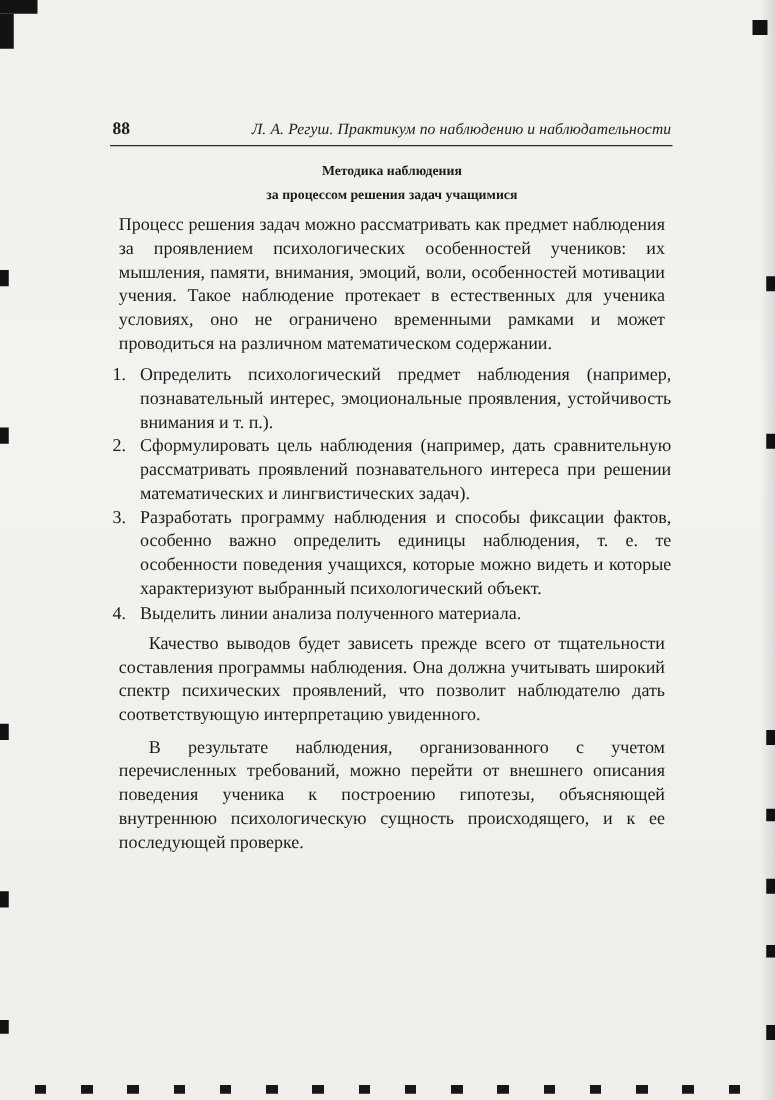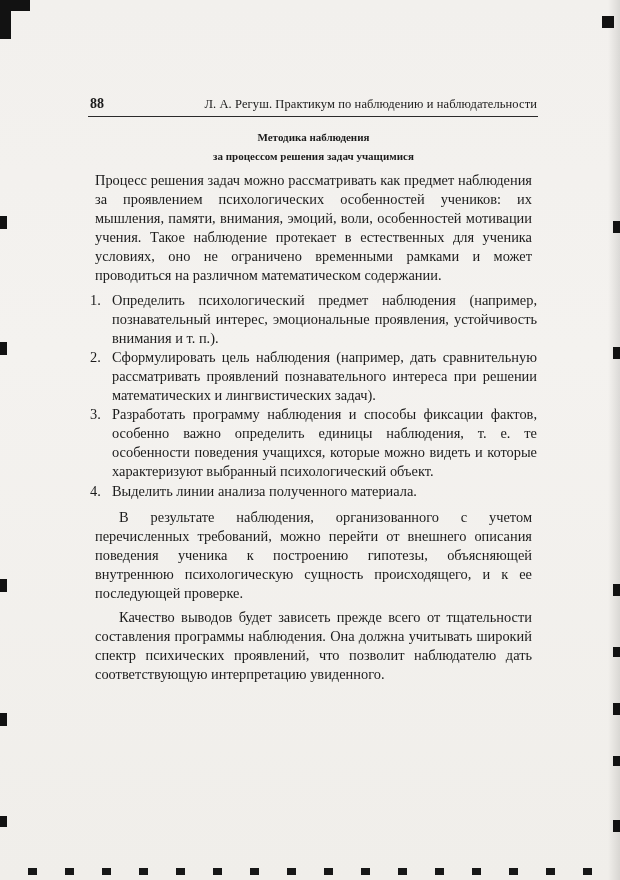--- a/index.html
+++ b/index.html
@@ -20,21 +20,21 @@
     background: linear-gradient(90deg, rgba(0,0,0,0) 0%, rgba(0,0,0,0.10) 100%);
     pointer-events: none;
   }
   .artifact { position: absolute; background: #121212; }
 
   .runhead {
     position: absolute; left: 90px; right: 83px; top: 96px;
     display: flex; justify-content: space-between; align-items: baseline;
   }
   .pagenum  { font-weight: bold; font-size: 14px; }
-  .runtitle { font-size: 12.5px; letter-spacing: 0.1px; }
+  .runtitle { font-size: 12.5px; letter-spacing: 0.1px; font-style: italic; }
   .headrule {
     position: absolute; left: 88px; right: 82px; top: 116px;
     height: 1px; background: #2a2a2a;
   }
 
   .content {
     position: absolute; left: 90px; right: 83px; top: 128px;
     font-size: 14.4px; line-height: 19.1px;
   }
   .title { text-align: center; font-weight: bold; font-size: 11px; line-height: 19px; }
@@ -111,21 +111,21 @@
       <div class="list-item">
         <span class="num">3.</span>
         <span class="li-text">Разработать программу наблюдения и способы фиксации фактов, особенно важно определить единицы наблюдения, т. е. те особенности поведения учащихся, которые можно видеть и которые характеризуют выбранный психологический объект.</span>
       </div>
       <div class="list-item">
         <span class="num">4.</span>
         <span class="li-text">Выделить линии анализа полученного материала.</span>
       </div>
     </div>
 
+    <p class="indent">Качество выводов будет зависеть прежде всего от тщательности составления программы наблюдения. Она должна учитывать широкий спектр психических проявлений, что позволит наблюдателю дать соответствующую интерпретацию увиденного.</p>
     <p class="indent gap-top">В результате наблюдения, организованного с учетом перечисленных требований, можно перейти от внешнего описания поведения ученика к построению гипотезы, объясняющей внутреннюю психологическую сущность происходящего, и к ее последующей проверке.</p>
-    <p class="indent">Качество выводов будет зависеть прежде всего от тщательности составления программы наблюдения. Она должна учитывать широкий спектр психических проявлений, что позволит наблюдателю дать соответствующую интерпретацию увиденного.</p>
 
   </div>
 
   <div class="bottom-strip"></div>
 
   <div class="edge-shade"></div>
 </div>
 
 </body></html>

